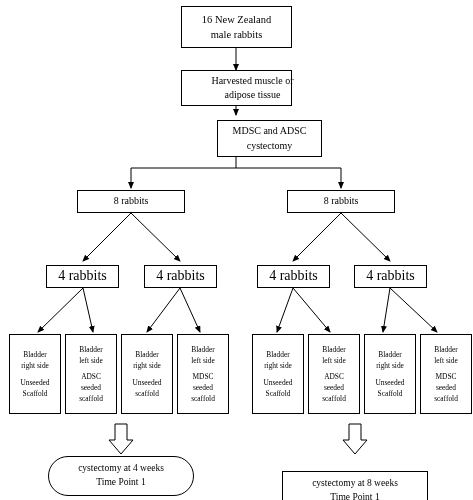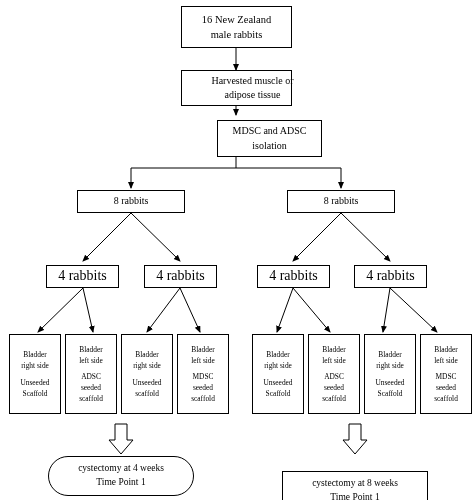--- a/index.html
+++ b/index.html
@@ -95,21 +95,21 @@
     <span class="line">male rabbits</span>
   </div>
 
   <div class="box b-mid" style="left:181px; top:70px; width:111px; height:36px;padding-left:32px;">
     <span class="line">Harvested muscle or</span>
     <span class="line">adipose tissue</span>
   </div>
 
   <div class="box b-mid" style="left:181px; top:120px; width:105px; height:37px;margin-left:36px;">
     <span class="line">MDSC and ADSC</span>
-    <span class="line">isolation</span>
+    <span class="line">cystectomy</span>
   </div>
 
   <div class="box b-rabbits8" style="left:77px; top:190px; width:108px; height:23px;">
     <span class="line">8 rabbits</span>
   </div>
 
   <div class="box b-rabbits8" style="left:287px; top:190px; width:108px; height:23px;">
     <span class="line">8 rabbits</span>
   </div>
 

